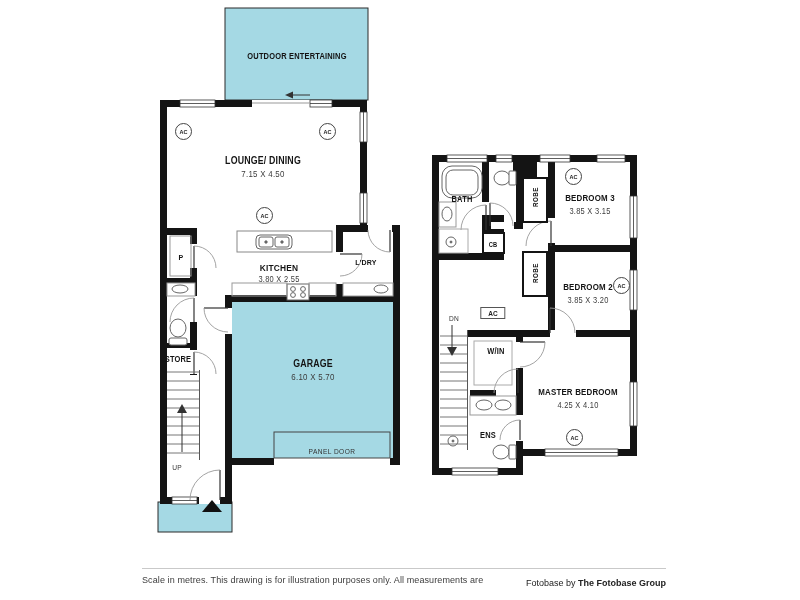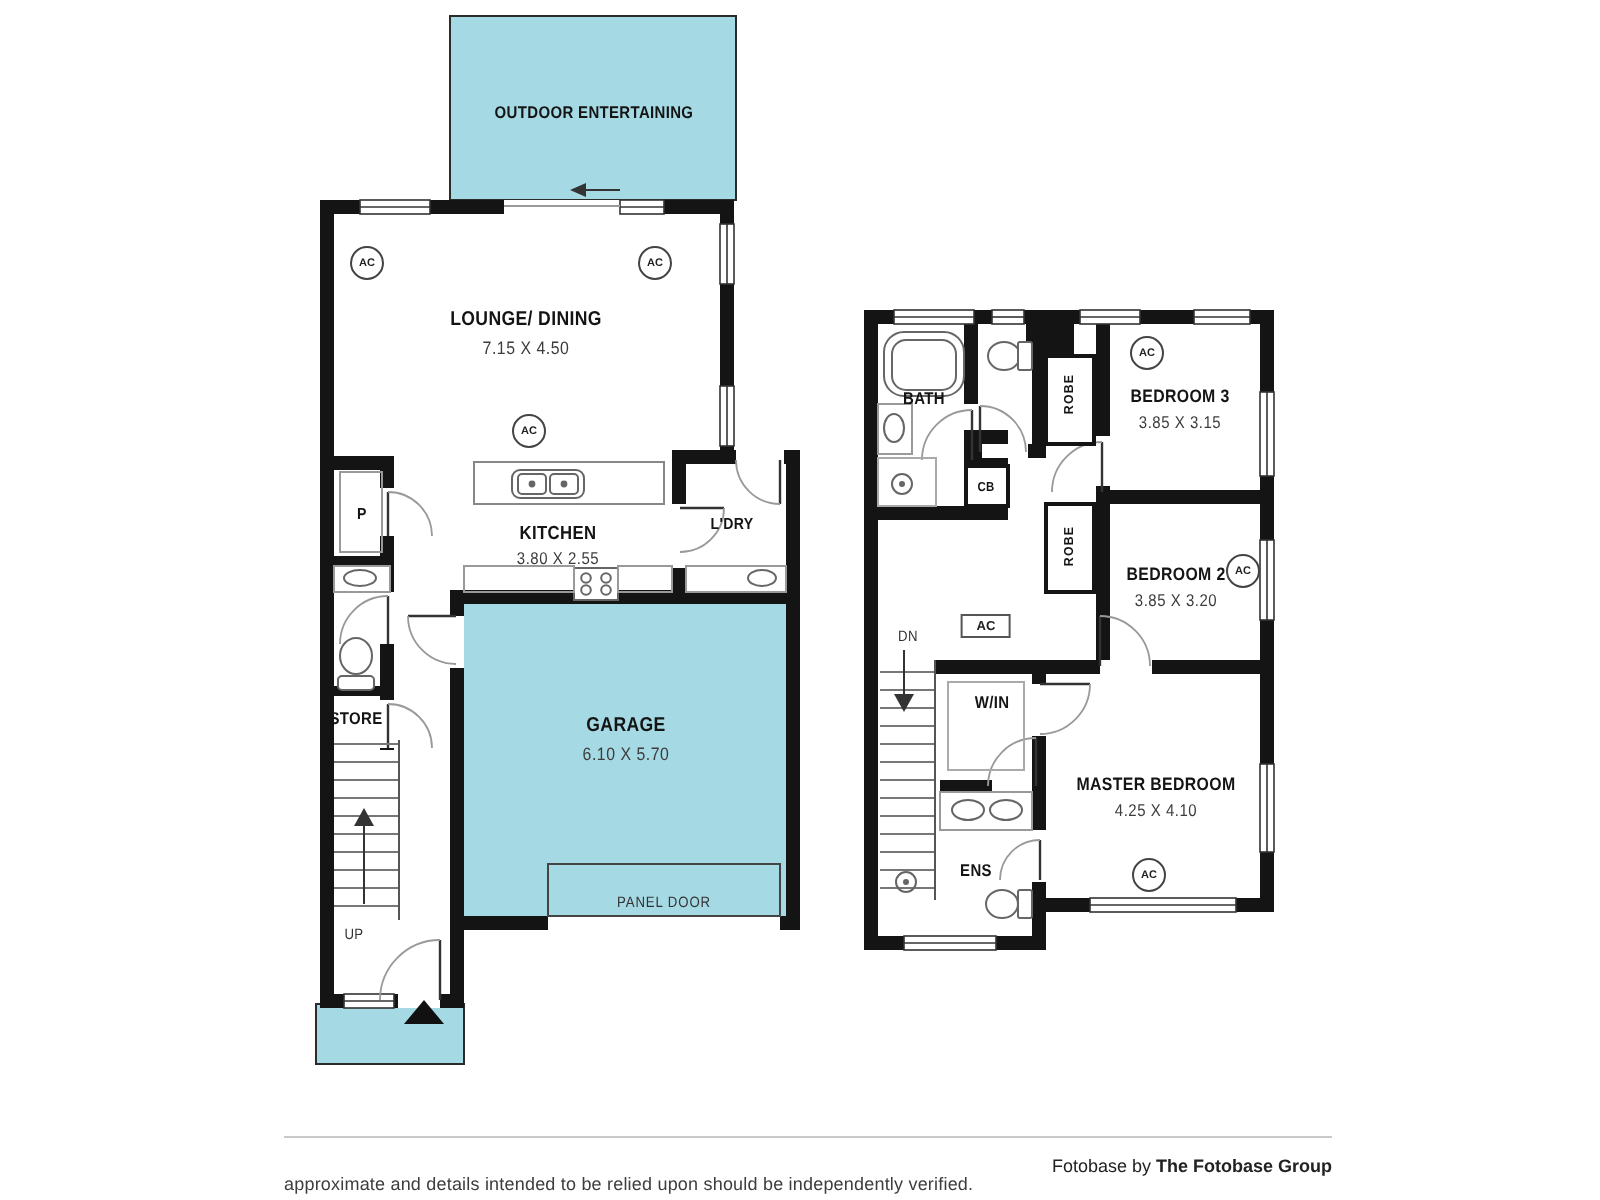--- a/index.html
+++ b/index.html
@@ -310,21 +310,20 @@
   <div class="ac" style="left:621px;top:285px">
       <span>AC</span>
     </div>
   <div class="ac" style="left:574px;top:437px">
       <span>AC</span>
     </div>
   <div class="acbox" style="left:493px;top:313px"><span>AC</span></div>
 
   <div class="footer">
     <div class="disc">
-      <br>
-      <span>approximate and details intended to be relied upon should be independently verified.</span>
+      <span>Scale in metres. This drawing is for illustration purposes only. All measurements are</span><br>
     </div>
     <div class="prod">
       <span>Fotobase by </span><b>The Fotobase Group</b>
     </div>
   </div>
 
 </div>
 
 </body></html>

